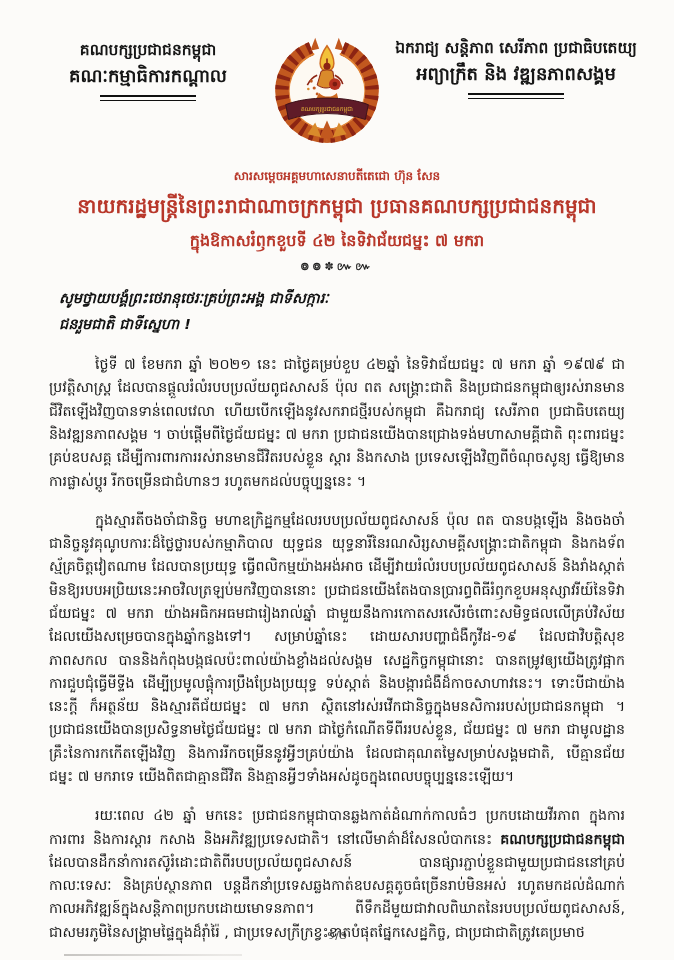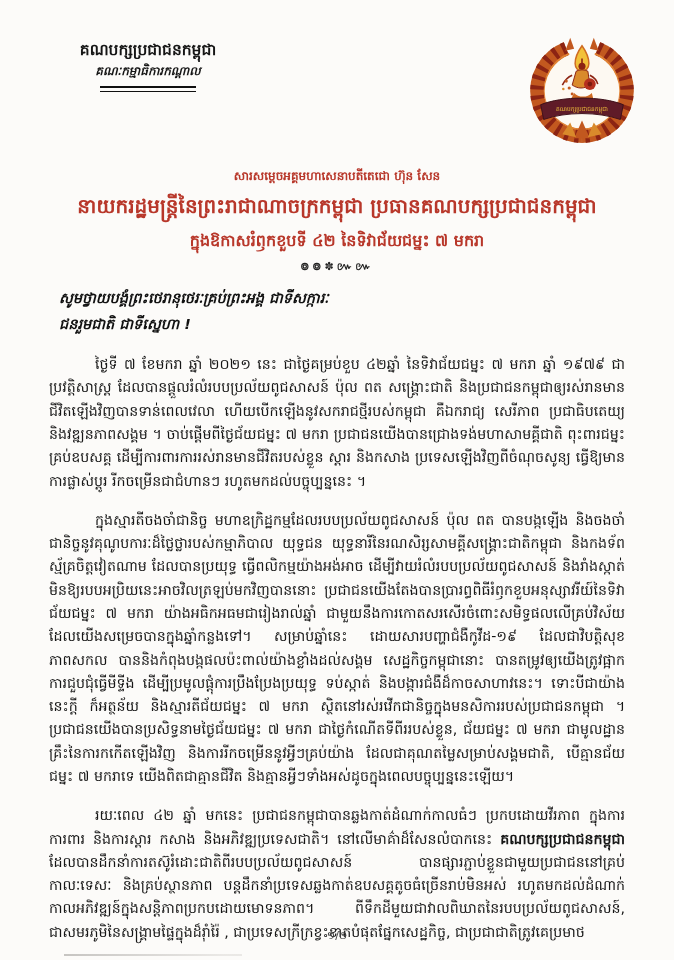--- a/index.html
+++ b/index.html
@@ -11,21 +11,21 @@
     position:relative;width:674px;height:960px;box-sizing:border-box;
     background:#fcfbf9;
     padding:26px 33px 0 33px;
     color:#161616;
     overflow:hidden;
   }
   
   .header{display:flex;justify-content:space-between;align-items:flex-start;}
   .hblock{text-align:center;font-weight:bold;line-height:1.55;}
   .hblock .l1{font-size:15.5px;}
-  .hblock .l2{font-size:12px;font-style:italic;}
+  .hblock .l2{font-size:18px;}
   .hblock-left{width:230px;padding-top:12px;}
   .hblock-right{width:250px;padding-top:10px;}
   .dbl-underline{
     margin:5px auto 0 auto;width:96px;height:3px;
     border-top:2.5px solid #101010;border-bottom:1.5px solid #101010;
   }
   .logo-wrap{width:118px;flex:0 0 auto;margin-top:-2px;}
   
   .title-block{margin-top:12px;text-align:center;font-weight:bold;color:#b8372a;}
   .title-block .t1{font-size:12px;}
@@ -103,20 +103,25 @@
 
         <path d="M18 82 C40 73 80 73 102 82 L99 97 C76 89 44 89 21 97 Z" fill="#5f1b28" stroke="#3e1119" stroke-width="1"></path>
         <text x="60" y="88" text-anchor="middle" font-size="6" fill="#f0c03c">គណបក្សប្រជាជនកម្ពុជា</text>
 
         <polygon points="60,98 52,116 68,116" fill="#c2581f"></polygon>
         <polygon points="48,100 40,112 54,115" fill="#d98a2b"></polygon>
         <polygon points="72,100 80,112 66,115" fill="#d98a2b"></polygon>
       </svg>
     </div>
 
+    <div class="hblock hblock-right">
+      <div class="l1">ឯករាជ្យ សន្តិភាព សេរីភាព ប្រជាធិបតេយ្យ</div>
+      <div class="l2">អព្យាក្រឹត និង វឌ្ឍនភាពសង្គម</div>
+      <div class="dbl-underline"></div>
+    </div>
   </div>
 
   <div class="title-block">
     <div class="t1">សារសម្ដេចអគ្គមហាសេនាបតីតេជោ ហ៊ុន សែន</div>
     <div class="t2">នាយករដ្ឋមន្ត្រីនៃព្រះរាជាណាចក្រកម្ពុជា ប្រធានគណបក្សប្រជាជនកម្ពុជា</div>
     <div class="t3">ក្នុងឱកាសរំឭកខួបទី ៤២ នៃទិវាជ័យជម្នះ ៧ មករា</div>
   </div>
 
   <div class="ornament">៙៙✽៚៚</div>
 

